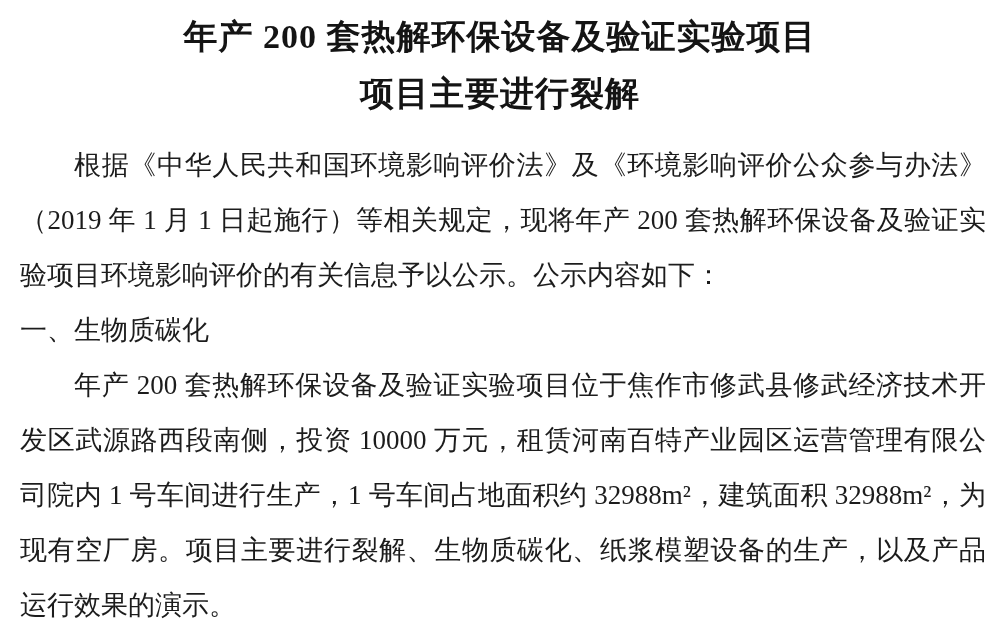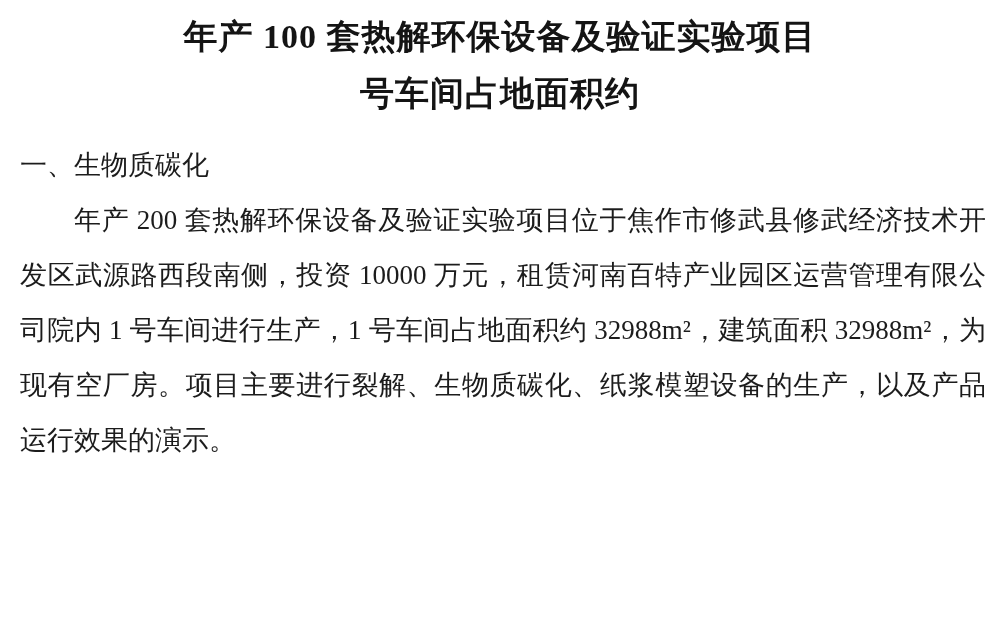--- a/index.html
+++ b/index.html
@@ -45,24 +45,25 @@
   .section-heading {
     text-indent: 0;
   }
 </style>
 </head>
 <body>
 
 <div class="page">
 
   <h1 class="doc-title">
-    <span class="title-line">年产 100 套热解环保设备及验证实验项目</span>
-    <span class="title-line">号车间占地面积约</span>
+    <span class="title-line">年产 200 套热解环保设备及验证实验项目</span>
+    <span class="title-line">项目主要进行裂解</span>
   </h1>
 
   <div class="doc-body">
+    <p class="para-indent">根据《中华人民共和国环境影响评价法》及《环境影响评价公众参与办法》（2019 年 1 月 1 日起施行）等相关规定，现将年产 200 套热解环保设备及验证实验项目环境影响评价的有关信息予以公示。公示内容如下：</p>
 
     <p class="section-heading">一、生物质碳化</p>
 
     <p class="para-indent">年产 200 套热解环保设备及验证实验项目位于焦作市修武县修武经济技术开发区武源路西段南侧，投资 10000 万元，租赁河南百特产业园区运营管理有限公司院内 1 号车间进行生产，1 号车间占地面积约 32988m²，建筑面积 32988m²，为现有空厂房。项目主要进行裂解、生物质碳化、纸浆模塑设备的生产，以及产品运行效果的演示。</p>
   </div>
 
 </div>
 
 </body></html>

